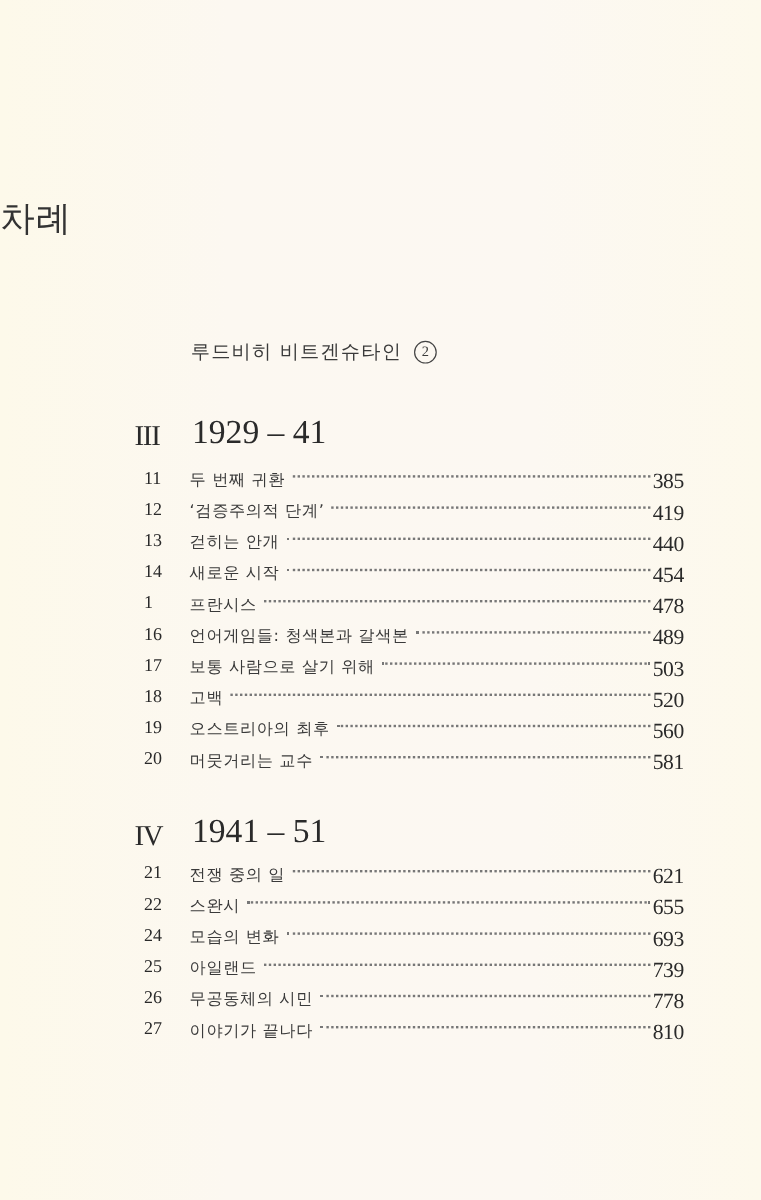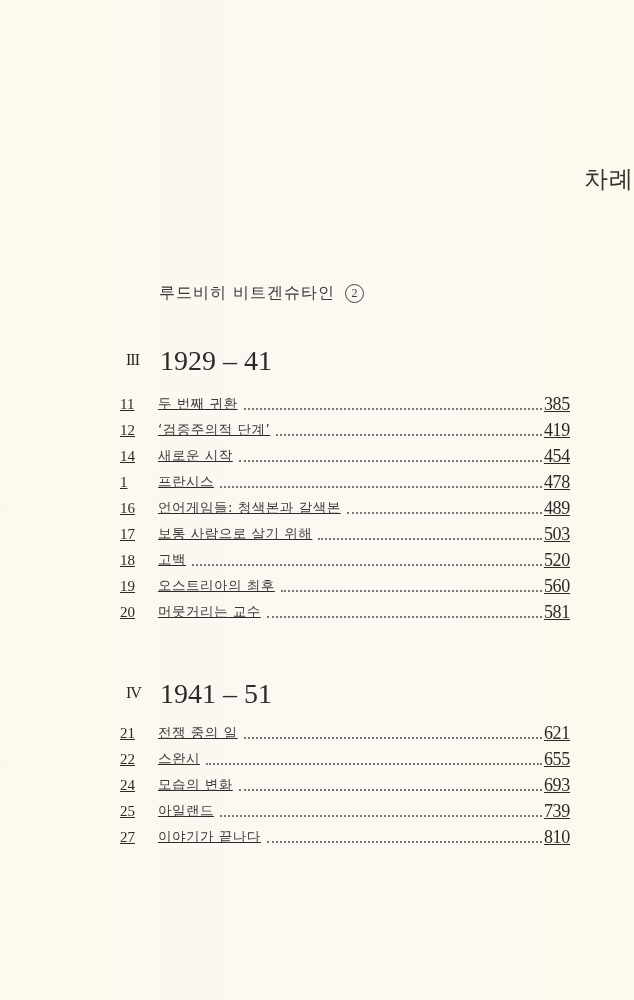--- a/index.html
+++ b/index.html
@@ -18,23 +18,23 @@
       position: absolute;
       left: 0; top: 0;
       width: 634px; height: 1000px;
       background: linear-gradient(90deg, #fdf9ea 0%, #fcf8f1 30%, #fcf8f2 70%, #fdf9ec 100%);
     }
     .title {
       position: absolute;
       top: 163px;
       left: 0;
       width: 634px;
-      text-align: right;
+      text-align: left;
       font-family: "DejaVu Sans", sans-serif;
-      font-size: 24px;
+      font-size: 29px;
       color: #333;
       letter-spacing: 1px;
     }
     .subtitle {
       position: absolute;
       top: 283px;
       left: 0;
       width: 523px;
       text-align: center;
       font-family: "DejaVu Sans", sans-serif;
@@ -58,43 +58,40 @@
     }
     .part-header {
       position: absolute;
       left: 112px;
       font-family: "Liberation Serif", serif;
       color: #2a2a2a;
     }
     .part-numeral {
       position: absolute;
       left: 0;
-      font-size: 16px;
+      font-size: 24px;
       top: 6px;
       letter-spacing: -1px;
-      margin-left: 14px;
     }
     .part-years {
       position: absolute;
       left: 48px;
       font-size: 28px;
       white-space: nowrap;
       text-align: center;
     }
     .toc-list {
       position: absolute;
       left: 112px;
       width: 458px;
     }
     .toc-row {
       position: relative;
       height: 26px;
       display: flex;
-      align-items: center;
-      text-decoration: underline;
     }
     .ch-num {
       width: 46px;
       font-family: "Liberation Serif", serif;
       font-size: 15px;
       padding-left: 8px;
       box-sizing: border-box;
       color: #2a2a2a;
       flex: 0 0 46px;
     }
@@ -145,20 +142,26 @@
       <span class="leader"></span>
       <span class="page-num">385</span>
     </div>
     <div class="toc-row">
       <span class="ch-num">12</span>
       <span class="ch-title">‘검증주의적 단계’</span>
       <span class="leader"></span>
       <span class="page-num">419</span>
     </div>
     <div class="toc-row">
+      <span class="ch-num">13</span>
+      <span class="ch-title">걷히는 안개</span>
+      <span class="leader"></span>
+      <span class="page-num">440</span>
+    </div>
+    <div class="toc-row">
       <span class="ch-num">14</span>
       <span class="ch-title">새로운 시작</span>
       <span class="leader"></span>
       <span class="page-num">454</span>
     </div>
     <div class="toc-row">
       <span class="ch-num">1</span>
       <span class="ch-title">프란시스</span>
       <span class="leader"></span>
       <span class="page-num">478</span>
@@ -219,20 +222,26 @@
       <span class="leader"></span>
       <span class="page-num">693</span>
     </div>
     <div class="toc-row">
       <span class="ch-num">25</span>
       <span class="ch-title">아일랜드</span>
       <span class="leader"></span>
       <span class="page-num">739</span>
     </div>
     <div class="toc-row">
+      <span class="ch-num">26</span>
+      <span class="ch-title">무공동체의 시민</span>
+      <span class="leader"></span>
+      <span class="page-num">778</span>
+    </div>
+    <div class="toc-row">
       <span class="ch-num">27</span>
       <span class="ch-title">이야기가 끝나다</span>
       <span class="leader"></span>
       <span class="page-num">810</span>
     </div>
   </div>
 
 </div>
 
 </body></html>

